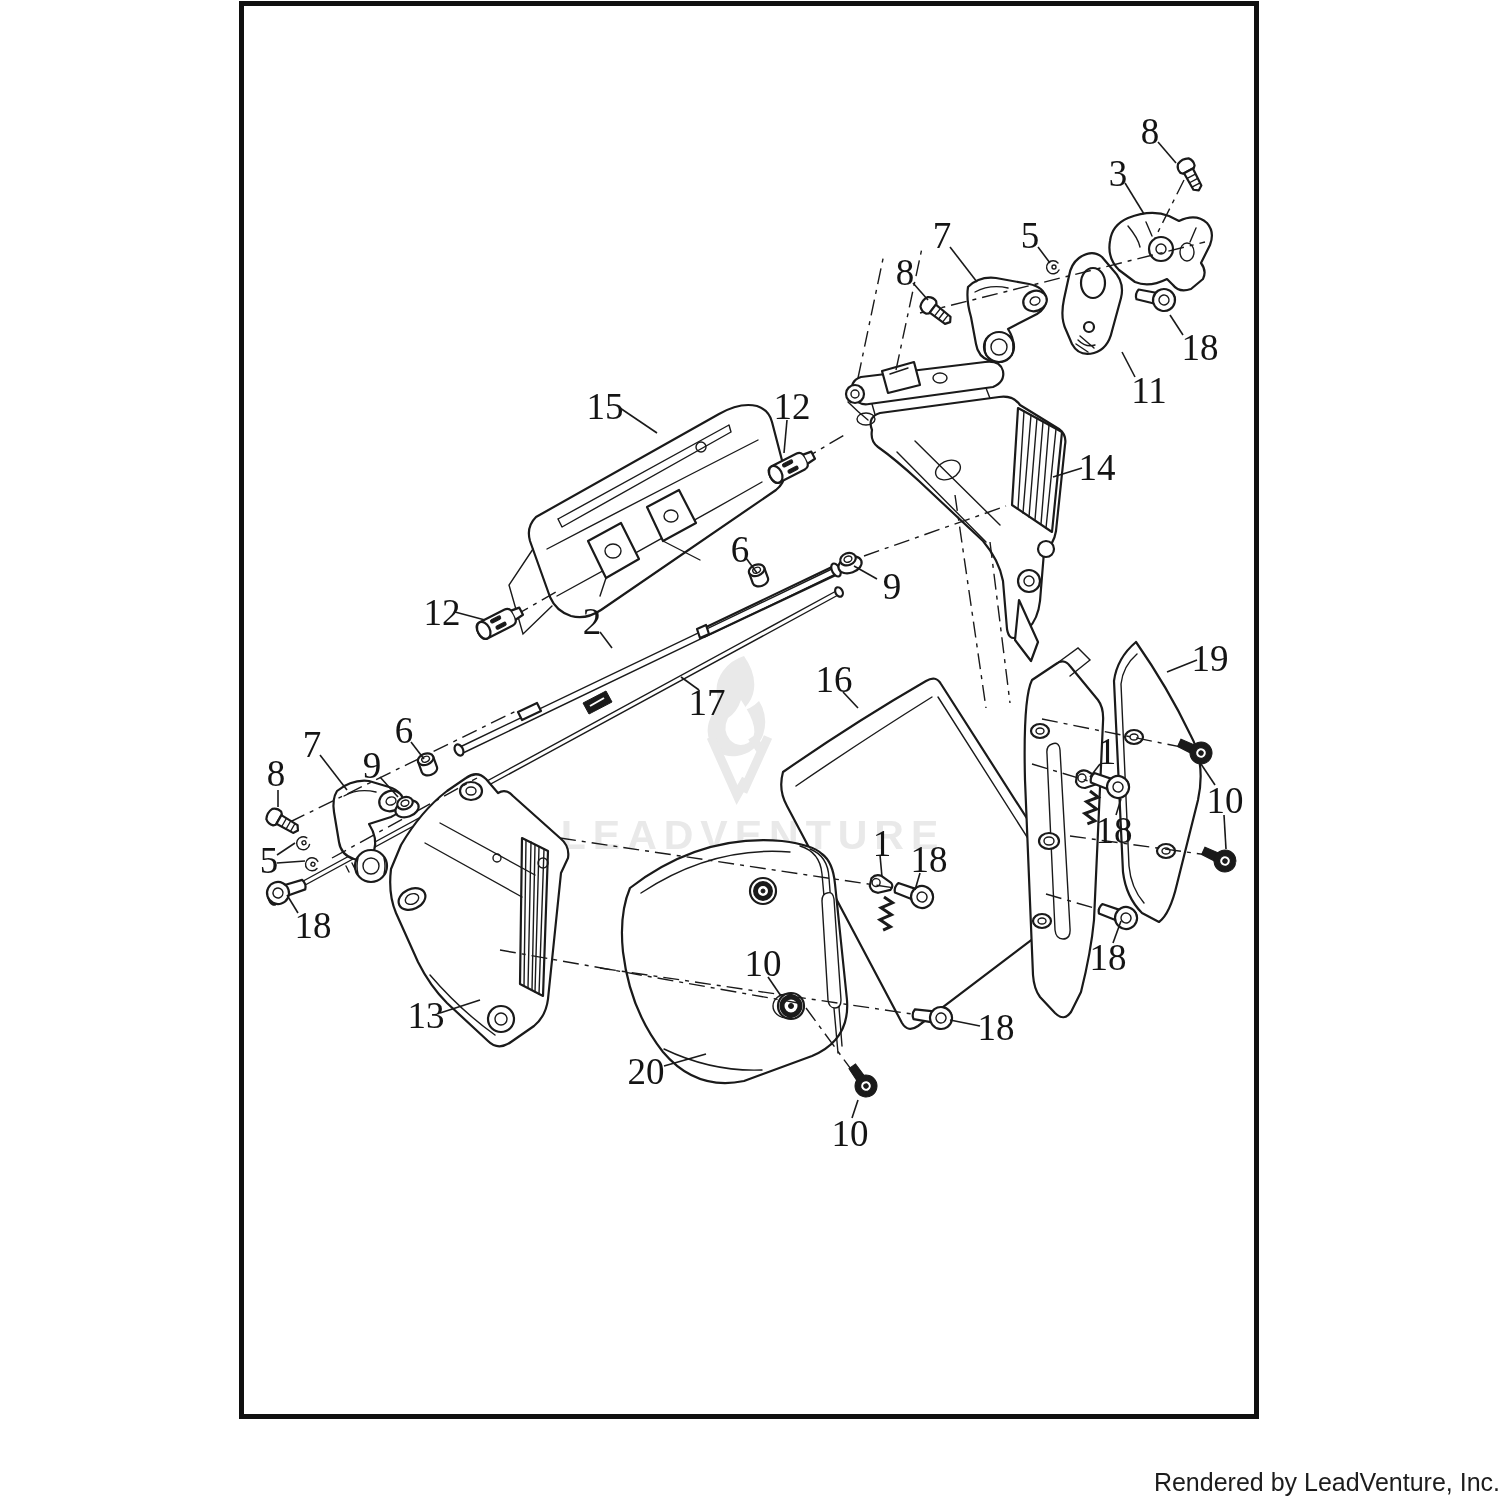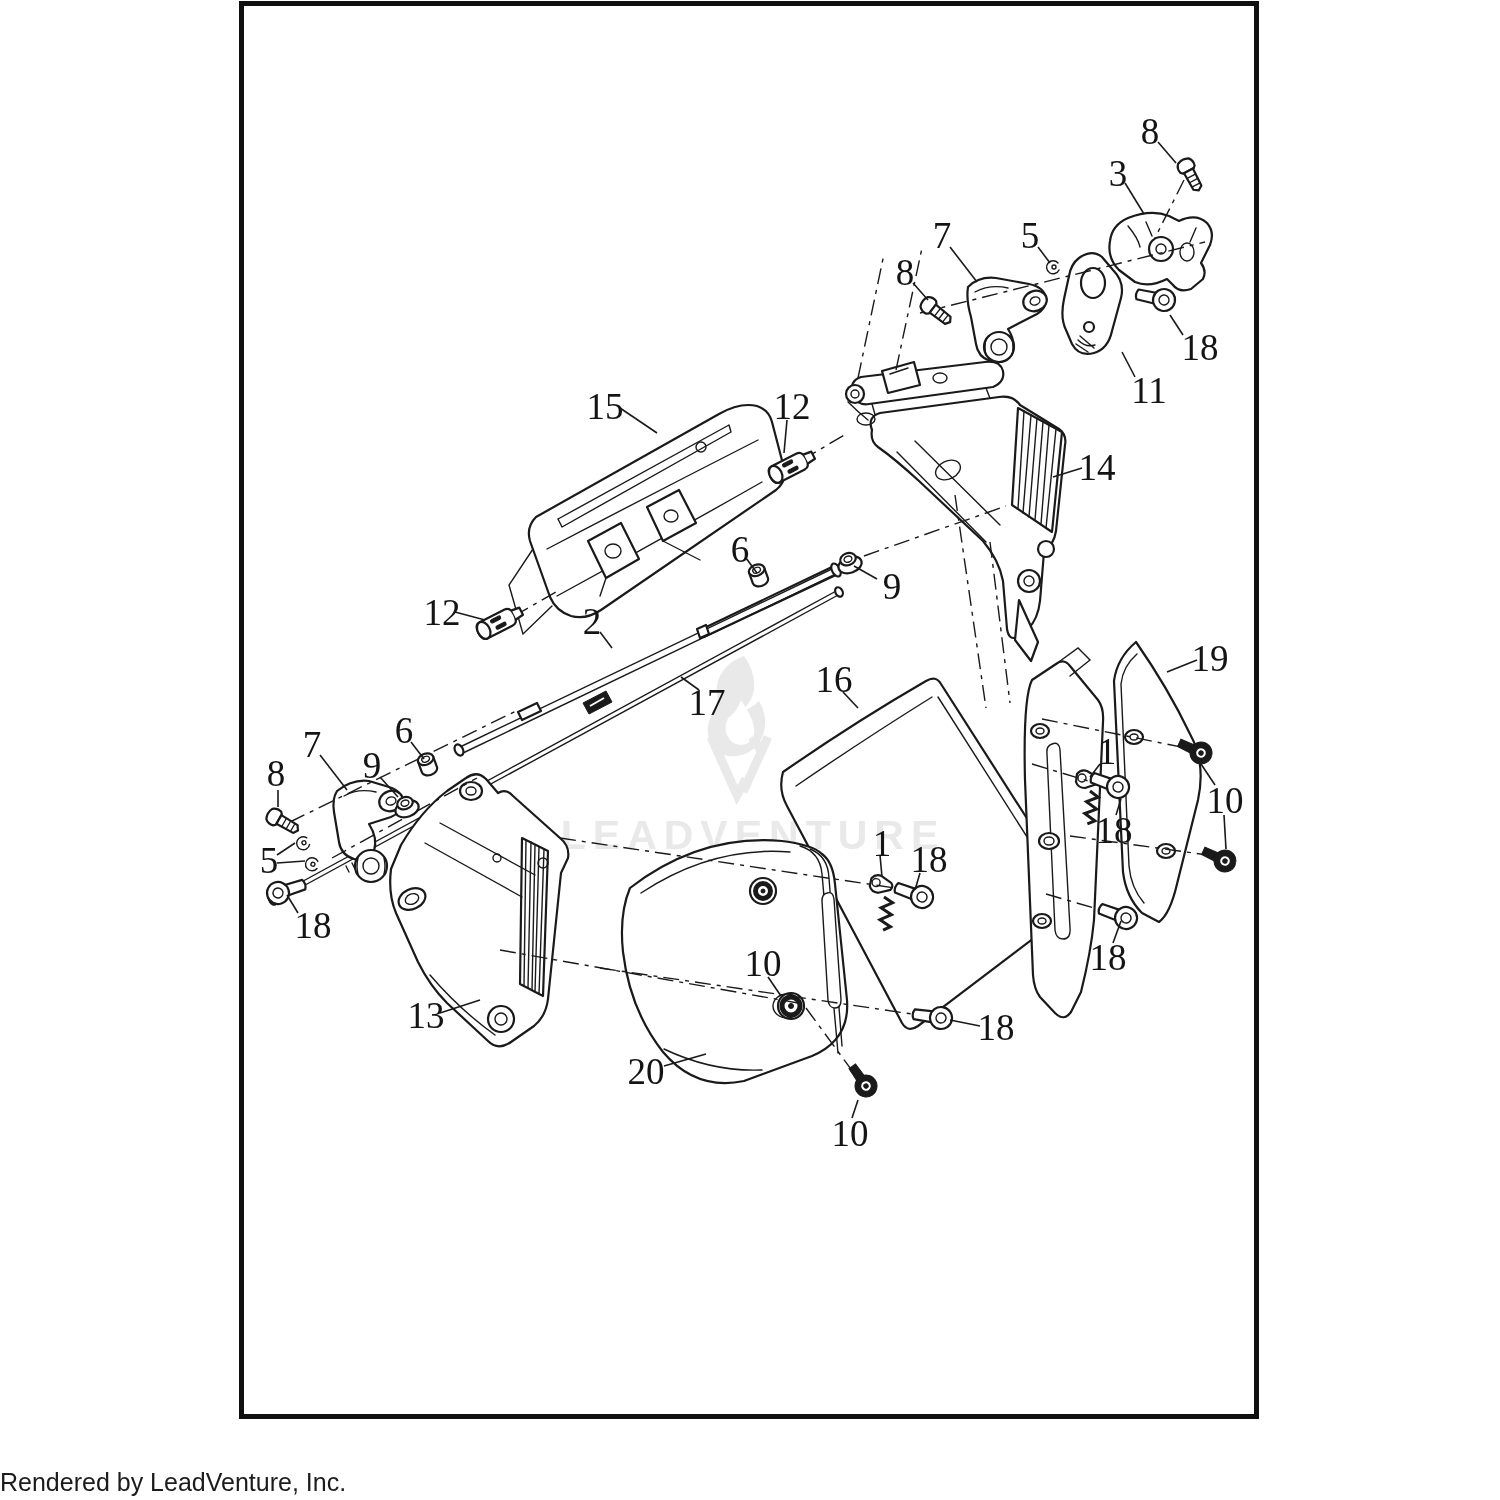--- a/index.html
+++ b/index.html
@@ -1,19 +1,19 @@
 <!DOCTYPE html>
 <html><head>
 <meta charset="utf-8">
 <style>
   html,body{margin:0;padding:0;background:#ffffff;width:1500px;height:1500px;overflow:hidden;}
   .page{position:relative;width:1500px;height:1500px;background:#ffffff;font-family:"Liberation Sans",sans-serif;}
   .frame{position:absolute;left:239px;top:1px;width:1020px;height:1418px;border:5px solid #101010;box-sizing:border-box;background:#ffffff;}
   svg.diagram{position:absolute;left:0;top:0;width:1500px;height:1500px;}
-  .footer{position:absolute;left:0;top:1468px;width:1500px;text-align:left;font-size:25px;color:#1c1c1c;letter-spacing:0px;}
+  .footer{position:absolute;left:0;top:1468px;width:1500px;text-align:right;font-size:25px;color:#1c1c1c;letter-spacing:0px;}
   
   .art path,.art line,.art circle,.art ellipse,.art polyline,.art rect{vector-effect:non-scaling-stroke;}
   .o{stroke:#1a1a1a;stroke-width:2.2;fill:#ffffff;stroke-linejoin:round;stroke-linecap:round;}
   .on{stroke:#1a1a1a;stroke-width:2.2;fill:none;stroke-linejoin:round;stroke-linecap:round;}
   .d{stroke:#1a1a1a;stroke-width:1.4;fill:none;stroke-linecap:round;}
   .df{stroke:#1a1a1a;stroke-width:1.4;fill:#ffffff;}
   .dk{fill:#1a1a1a;stroke:#1a1a1a;stroke-width:1;}
   .ring{fill:none;stroke:#1a1a1a;stroke-width:5;}
   .axis{stroke:#1a1a1a;stroke-width:1.4;fill:none;stroke-dasharray:16 6 4 6;}
   .leader{stroke:#1a1a1a;stroke-width:1.6;fill:none;}

